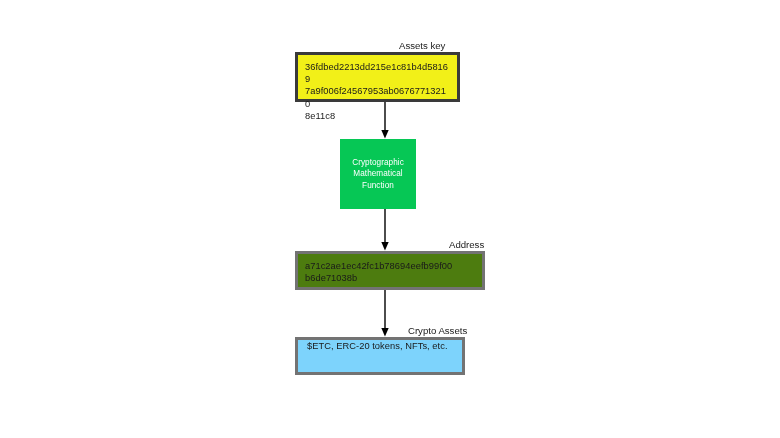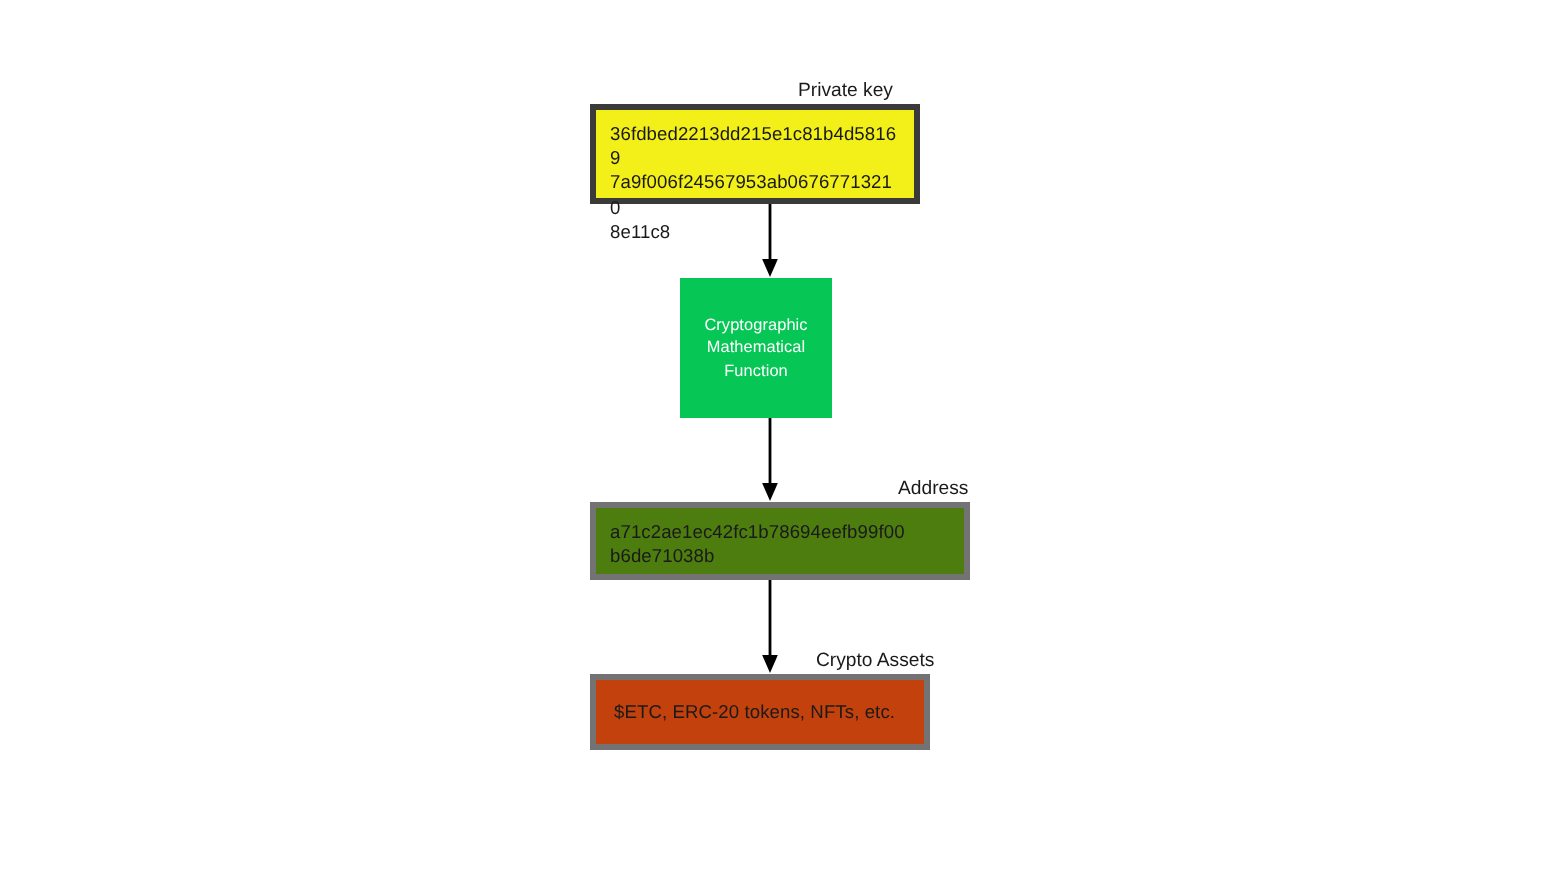--- a/index.html
+++ b/index.html
@@ -89,23 +89,23 @@
   #node-address .node-text {
     padding-top: 1px;
   }
 
   
   #node-assets {
     left: 295px;
     top: 337px;
     width: 170px;
     height: 38px;
-    background: #c2410c;
+    background: #7dd3fc;
     padding: 0 9px;
-    align-items: center;
+    align-items: flex-start;
   }
   #node-assets .node-text {
     word-break: normal;
   }
 
   
   .node-label {
     position: absolute;
     font-size: 9.6px;
     line-height: 12px;
@@ -138,21 +138,21 @@
       </marker>
     </defs>
 
     <line x1="385" y1="102" x2="385" y2="134" stroke="#000000" stroke-width="1.4" marker-end="url(#arrowhead)"></line>
 
     <line x1="385" y1="209" x2="385" y2="246" stroke="#000000" stroke-width="1.4" marker-end="url(#arrowhead)"></line>
 
     <line x1="385" y1="290" x2="385" y2="332" stroke="#000000" stroke-width="1.4" marker-end="url(#arrowhead)"></line>
   </svg>
 
-  <div class="node-label" id="label-private-key">Private key</div>
+  <div class="node-label" id="label-private-key">Assets key</div>
   <div class="node" id="node-private-key">
     <span class="node-text">36fdbed2213dd215e1c81b4d58169
 7a9f006f24567953ab06767713210
 8e11c8</span>
   </div>
 
   <div class="node" id="node-function">
     <span class="node-text">Cryptographic
 Mathematical
 Function</span>

